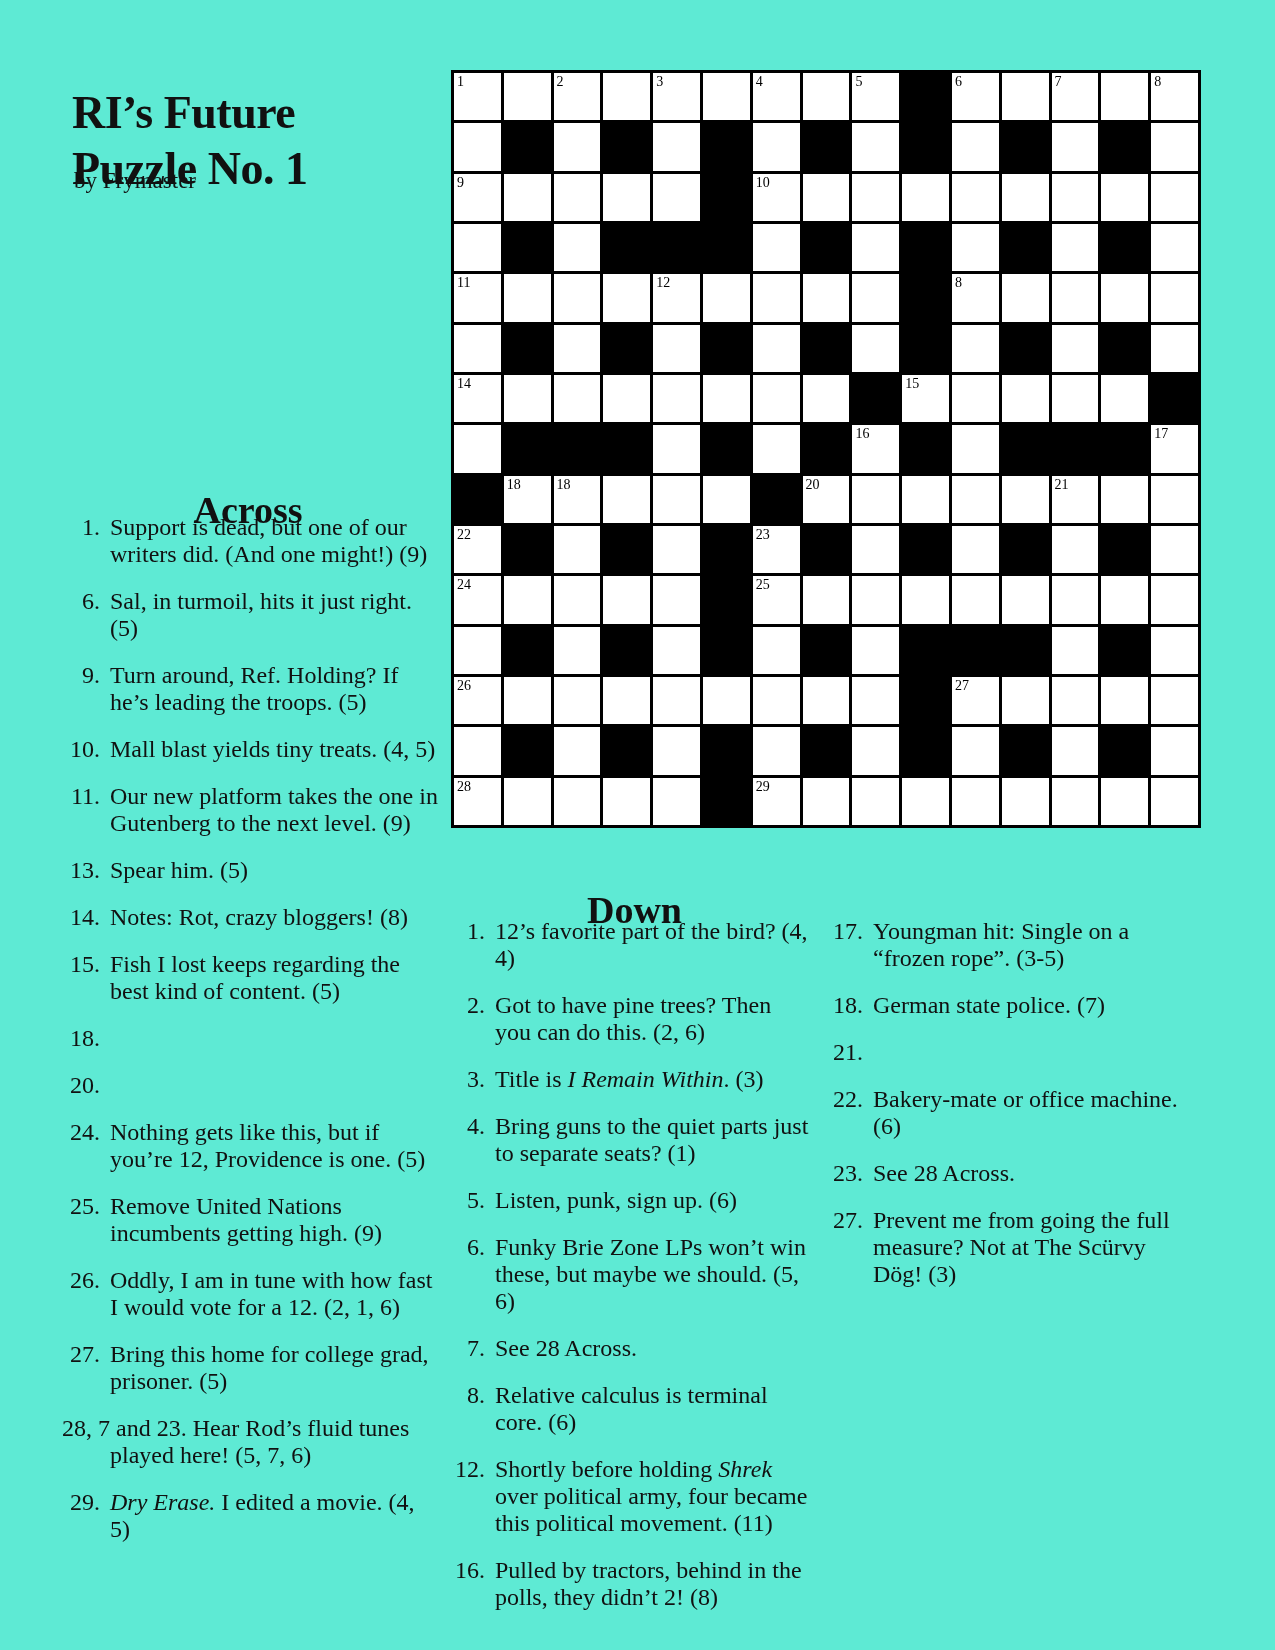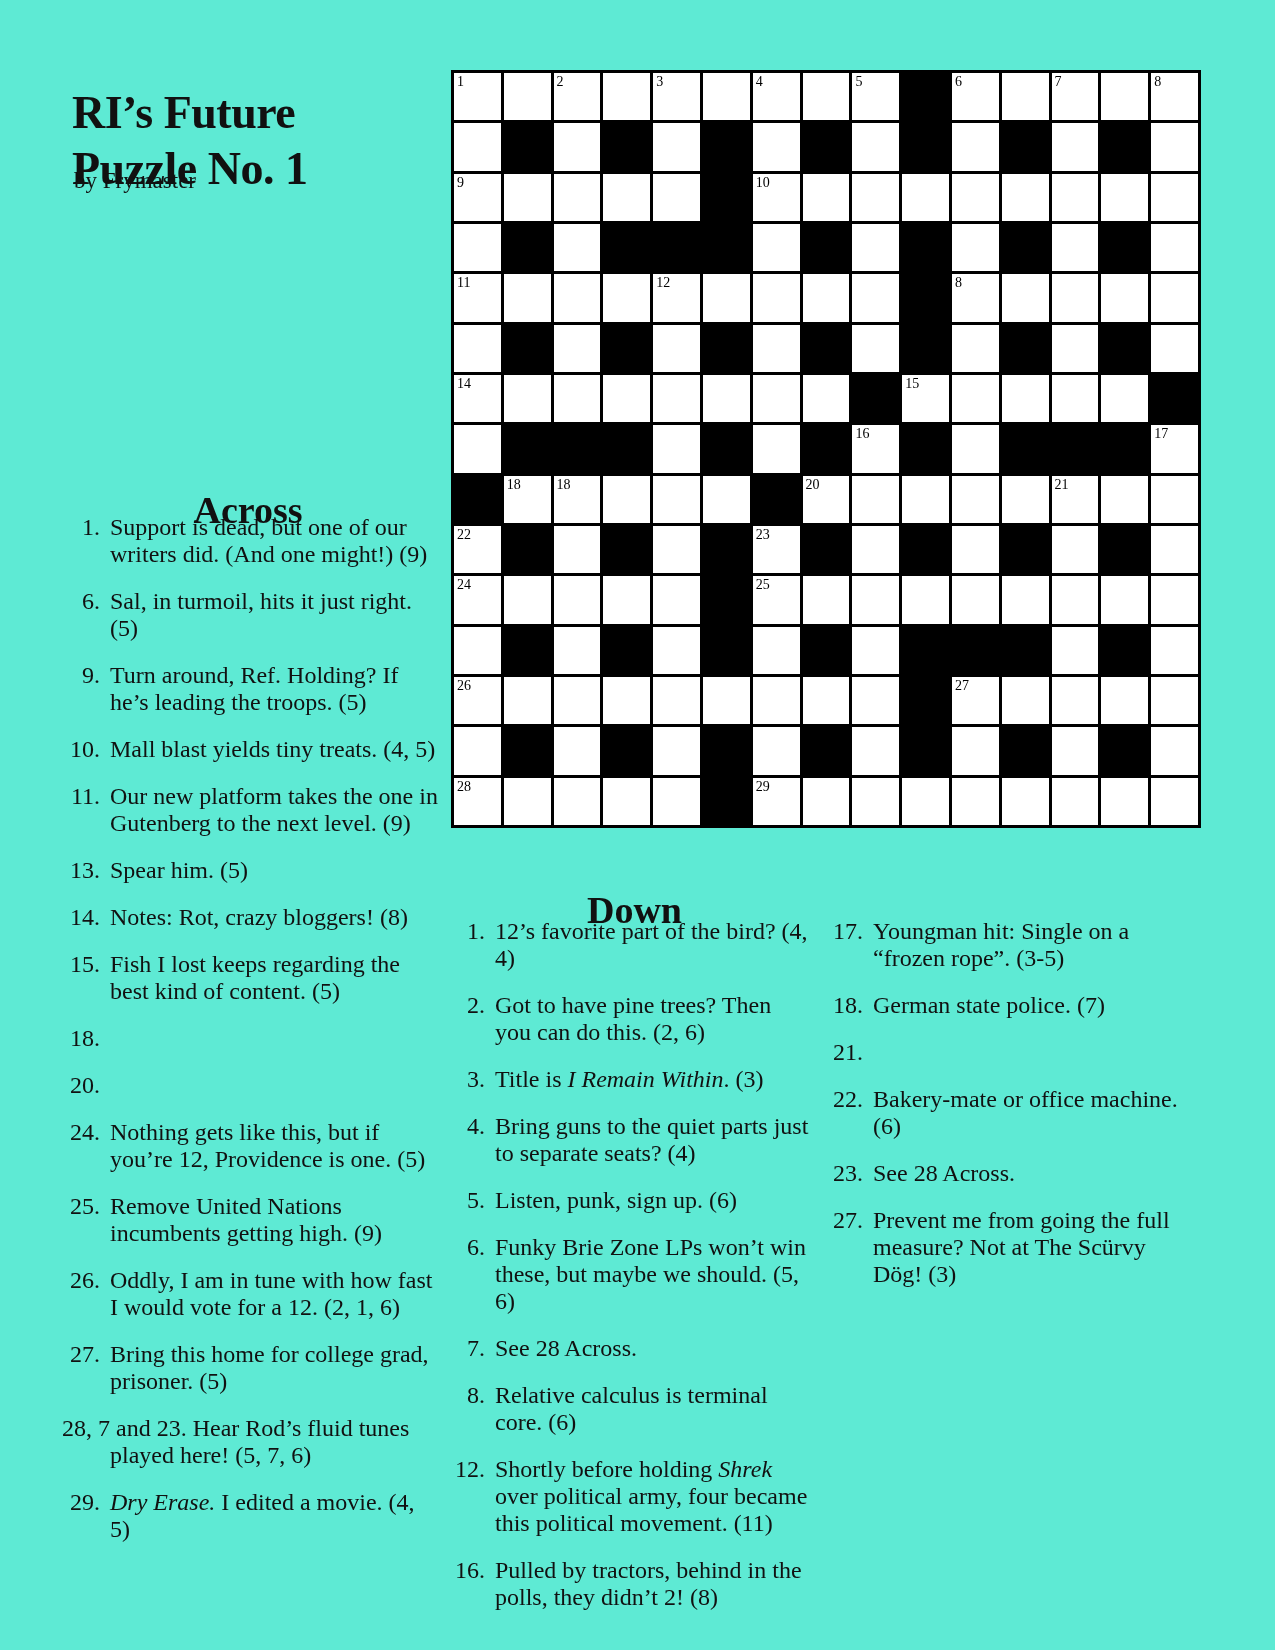--- a/index.html
+++ b/index.html
@@ -403,21 +403,21 @@
       <div class="clue">
         <span class="num">2.</span>
         <span class="txt"><span>Got to have pine trees? Then you can do this. (2, 6)</span></span>
       </div>
       <div class="clue">
         <span class="num">3.</span>
         <span class="txt"><span>Title is </span><i>I Remain Within</i><span>. (3)</span></span>
       </div>
       <div class="clue">
         <span class="num">4.</span>
-        <span class="txt"><span>Bring guns to the quiet parts just to separate seats? (4)</span></span>
+        <span class="txt"><span>Bring guns to the quiet parts just to separate seats? (1)</span></span>
       </div>
       <div class="clue">
         <span class="num">5.</span>
         <span class="txt"><span>Listen, punk, sign up. (6)</span></span>
       </div>
       <div class="clue">
         <span class="num">6.</span>
         <span class="txt"><span>Funky Brie Zone LPs won’t win these, but maybe we should. (5, 6)</span></span>
       </div>
       <div class="clue">

